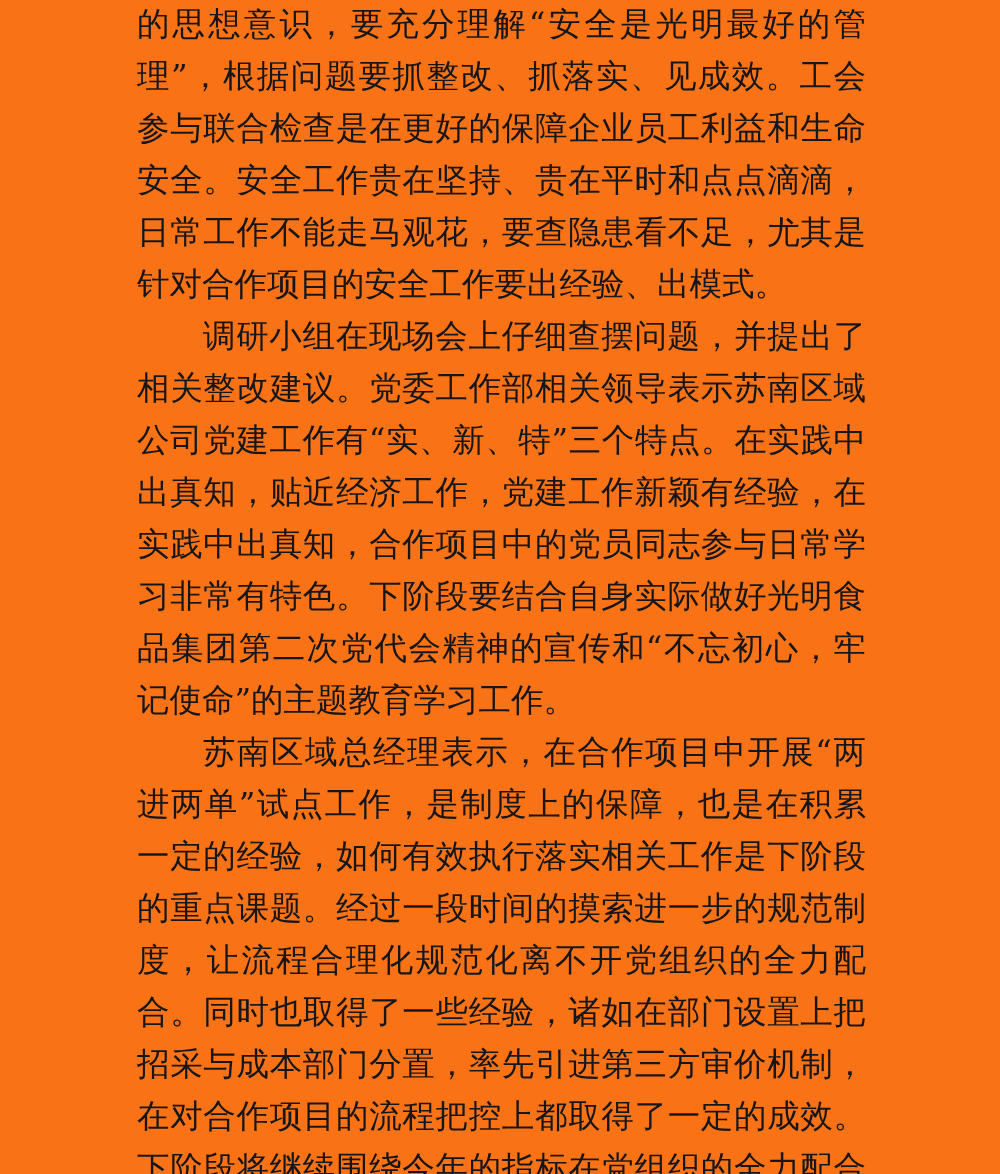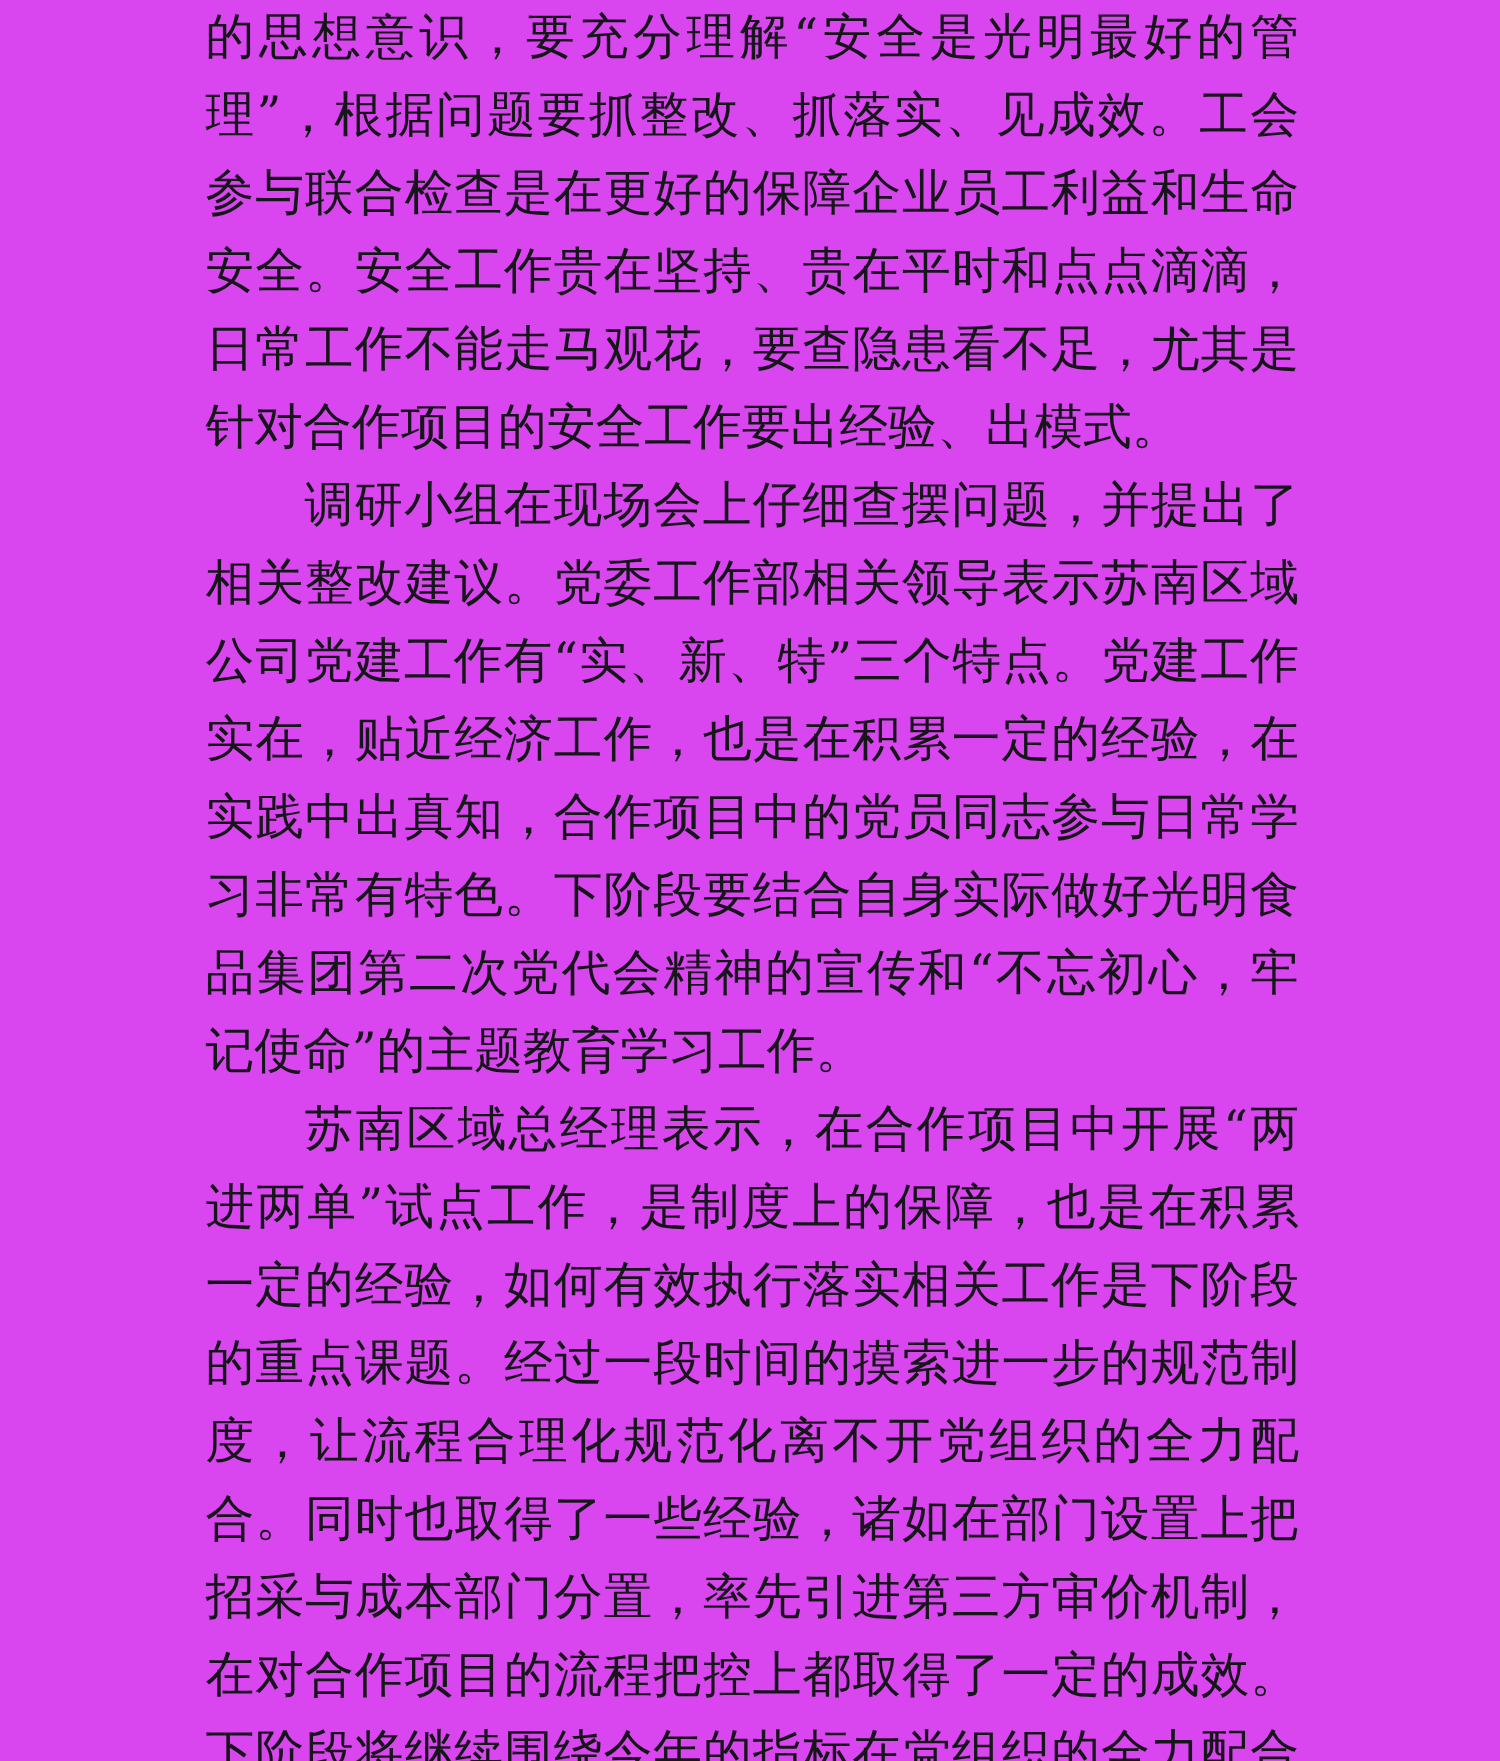--- a/index.html
+++ b/index.html
@@ -10,21 +10,21 @@
     width: 1000px;
     height: 1174px;
     background: #fdfdfd;
     font-family: "DejaVu Serif", "Liberation Serif", serif;
     overflow: hidden;
   }
   .page {
     position: relative;
     width: 1000px;
     height: 1174px;
-    background: #d946ef;
+    background: #f97316;
     box-sizing: border-box;
   }
   .text-column {
     position: absolute;
     left: 137px;
     top: -2px;
     width: 729px;
   }
   p.para {
     margin: 0;
@@ -47,18 +47,18 @@
   }
 </style>
 </head>
 <body>
 
 <div class="page">
   <div class="text-column">
 
     <p class="para continuation">的思想意识，要充分理解“安全是光明最好的管理”，根据问题要抓整改、抓落实、见成效。工会参与联合检查是在更好的保障企业员工利益和生命安全。安全工作贵在坚持、贵在平时和点点滴滴，日常工作不能走马观花，要查隐患看不足，尤其是针对合作项目的安全工作要出经验、出模式。</p>
 
-    <p class="para indent">调研小组在现场会上仔细查摆问题，并提出了相关整改建议。党委工作部相关领导表示苏南区域公司党建工作有“实、新、特”三个特点。党建工作实在，贴近经济工作，也是在积累一定的经验，在实践中出真知，合作项目中的党员同志参与日常学习非常有特色。下阶段要结合自身实际做好光明食品集团第二次党代会精神的宣传和“不忘初心，牢记使命”的主题教育学习工作。</p>
+    <p class="para indent">调研小组在现场会上仔细查摆问题，并提出了相关整改建议。党委工作部相关领导表示苏南区域公司党建工作有“实、新、特”三个特点。在实践中出真知，贴近经济工作，党建工作新颖有经验，在实践中出真知，合作项目中的党员同志参与日常学习非常有特色。下阶段要结合自身实际做好光明食品集团第二次党代会精神的宣传和“不忘初心，牢记使命”的主题教育学习工作。</p>
 
     <p class="para indent">苏南区域总经理表示，在合作项目中开展“两进两单”试点工作，是制度上的保障，也是在积累一定的经验，如何有效执行落实相关工作是下阶段的重点课题。经过一段时间的摸索进一步的规范制度，让流程合理化规范化离不开党组织的全力配合。同时也取得了一些经验，诸如在部门设置上把招采与成本部门分置，率先引进第三方审价机制，在对合作项目的流程把控上都取得了一定的成效。下阶段将继续围绕今年的指标在党组织的全力配合下，再创佳绩。</p>
 
   </div>
 </div>
 
 </body></html>

